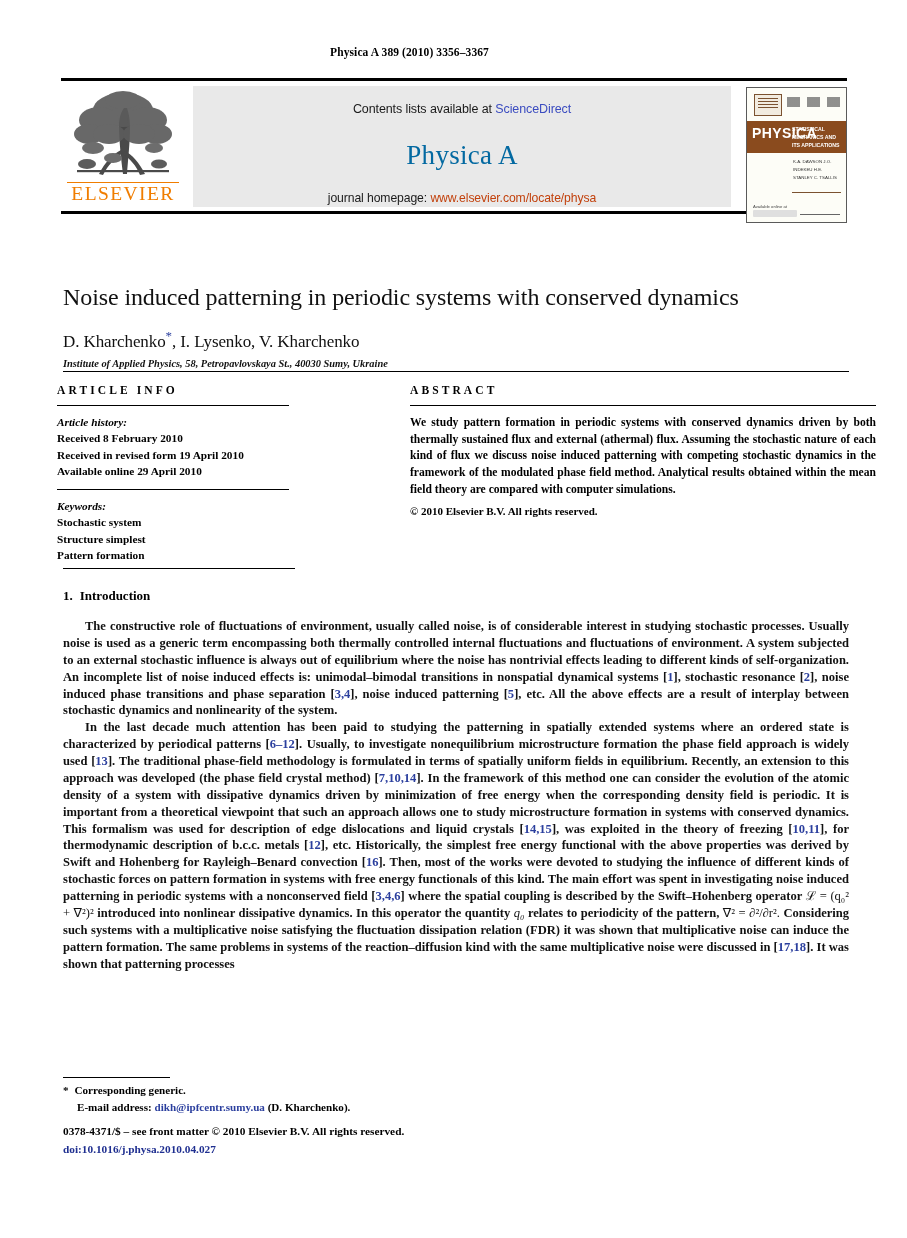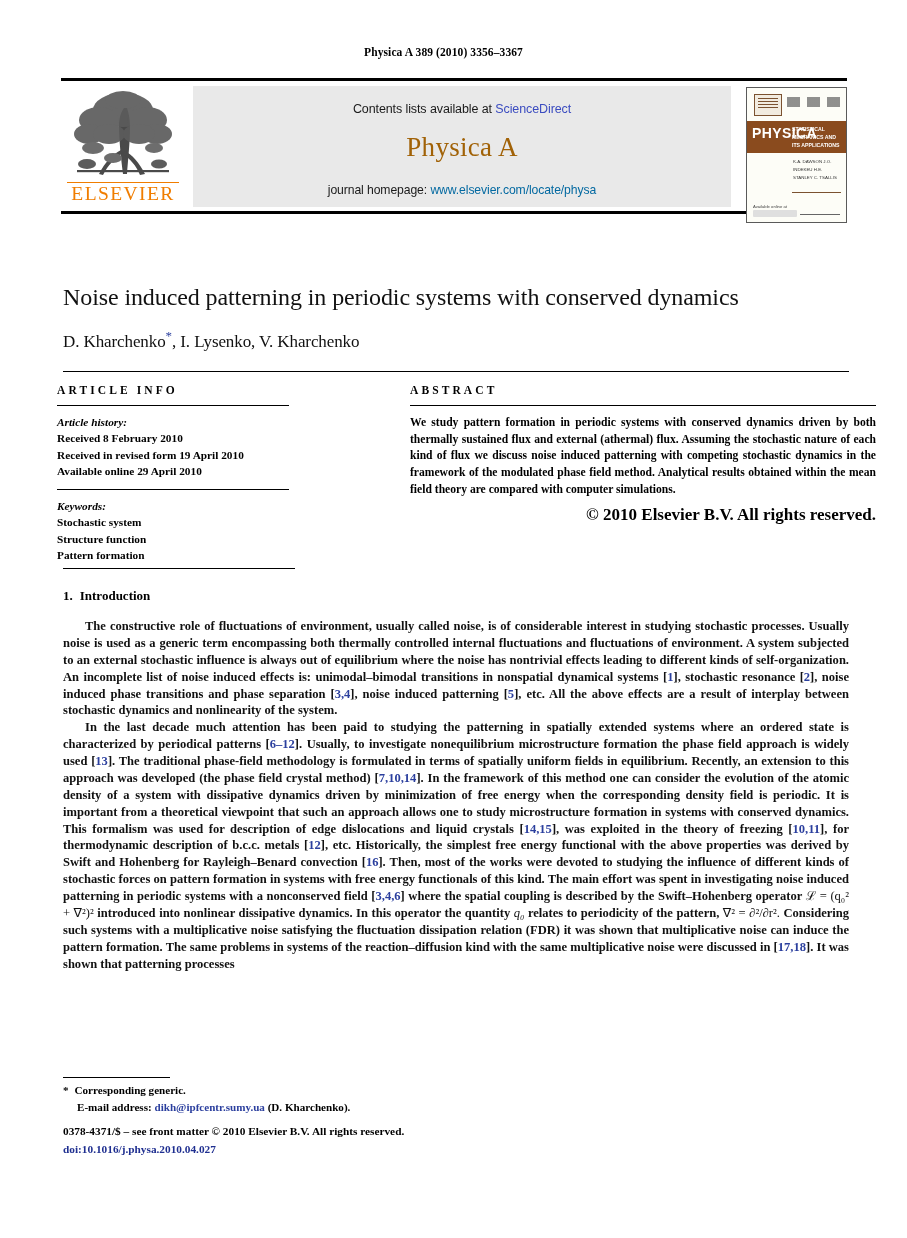--- a/index.html
+++ b/index.html
@@ -26,21 +26,20 @@
   .running-head {
     position: absolute;
     top: 46px;
     left: 0;
     width: 819px;
     text-align: center;
     font-family: "Liberation Serif", serif;
     font-weight: bold;
     font-size: 11.5px;
     letter-spacing: 0.1px;
-    padding-left: 34px;
   }
 
   
   .masthead {
     position: absolute;
     top: 78px;
     left: 61px;
     width: 786px;
   }
   .masthead-rule {
@@ -103,33 +102,33 @@
     padding-top: 16px;
     letter-spacing: -0.1px;
   }
   .sciencedirect-link {
     color: #3b4cc0;
     text-decoration: none;
   }
   .journal-title {
     font-family: "Liberation Serif", serif;
     font-size: 27px;
-    color: #a16207;
-    margin-top: 16px;
+    color: #0369a1;
+    margin-top: 24px;
     letter-spacing: 0.3px;
   }
   .homepage-line {
     font-family: "Liberation Sans", sans-serif;
     font-size: 12.2px;
     color: #1a1a1a;
     margin-top: 20px;
     letter-spacing: -0.1px;
   }
   .homepage-url {
-    color: #0369a1;
+    color: #c2410c;
     text-decoration: none;
   }
 
   .cover-thumb {
     position: absolute;
     right: 0;
     top: 1px;
     width: 99px;
     height: 134px;
     border: 1px solid #5a5a5a;
@@ -274,23 +273,23 @@
   .abstract-text {
     margin-top: 9px;
     font-family: "Liberation Serif", serif;
     font-size: 11.6px;
     font-weight: bold;
     line-height: 1.44;
     text-align: justify;
   }
   .copyright {
     margin-top: 7px;
-    text-align: right;
-    font-family: "Liberation Serif", serif;
-    font-size: 17px;
+    text-align: left;
+    font-family: "Liberation Serif", serif;
+    font-size: 11px;
     font-weight: bold;
   }
   .abstract-rule-bottom {
     position: absolute;
     left: 63px;
     top: 568px;
     width: 232px;
     border-top: 1.4px solid #000;
   }
 
@@ -428,38 +427,39 @@
       </div>
     </div>
     <div class="masthead-rule-bottom"></div>
   </div>
 
   <div class="title-block">
     <h1 class="article-title">Noise induced patterning in periodic systems with conserved dynamics</h1>
     <div class="authors">
       <span>D. Kharchenko</span><span class="corr-star">*</span><span>, I. Lysenko, V. Kharchenko</span>
     </div>
+    <div class="affiliation">Institute of Applied Physics, 58, Petropavlovskaya St., 40030 Sumy, Ukraine</div>
   </div>
 
   <div class="info-rule"></div>
 
   <div class="col-left">
     <div class="sec-head">ARTICLE INFO</div>
     <div class="thin-rule"></div>
     <div class="info-group">
       <div class="lbl">Article history:</div>
       <div>Received 8 February 2010</div>
       <div>Received in revised form 19 April 2010</div>
       <div>Available online 29 April 2010</div>
     </div>
     <div class="keywords-rule"></div>
     <div class="info-group">
       <div class="lbl">Keywords:</div>
       <div>Stochastic system</div>
-      <div>Structure function</div>
+      <div>Structure simplest</div>
       <div>Pattern formation</div>
     </div>
   </div>
 
   <div class="col-right">
     <div class="sec-head">ABSTRACT</div>
     <div class="thin-rule"></div>
     <div class="abstract-text">We study pattern formation in periodic systems with conserved dynamics driven by both thermally sustained flux and external (athermal) flux. Assuming the stochastic nature of each kind of flux we discuss noise induced patterning with competing stochastic dynamics in the framework of the modulated phase field method. Analytical results obtained within the mean field theory are compared with computer simulations.</div>
     <div class="copyright">© 2010 Elsevier B.V. All rights reserved.</div>
   </div>

